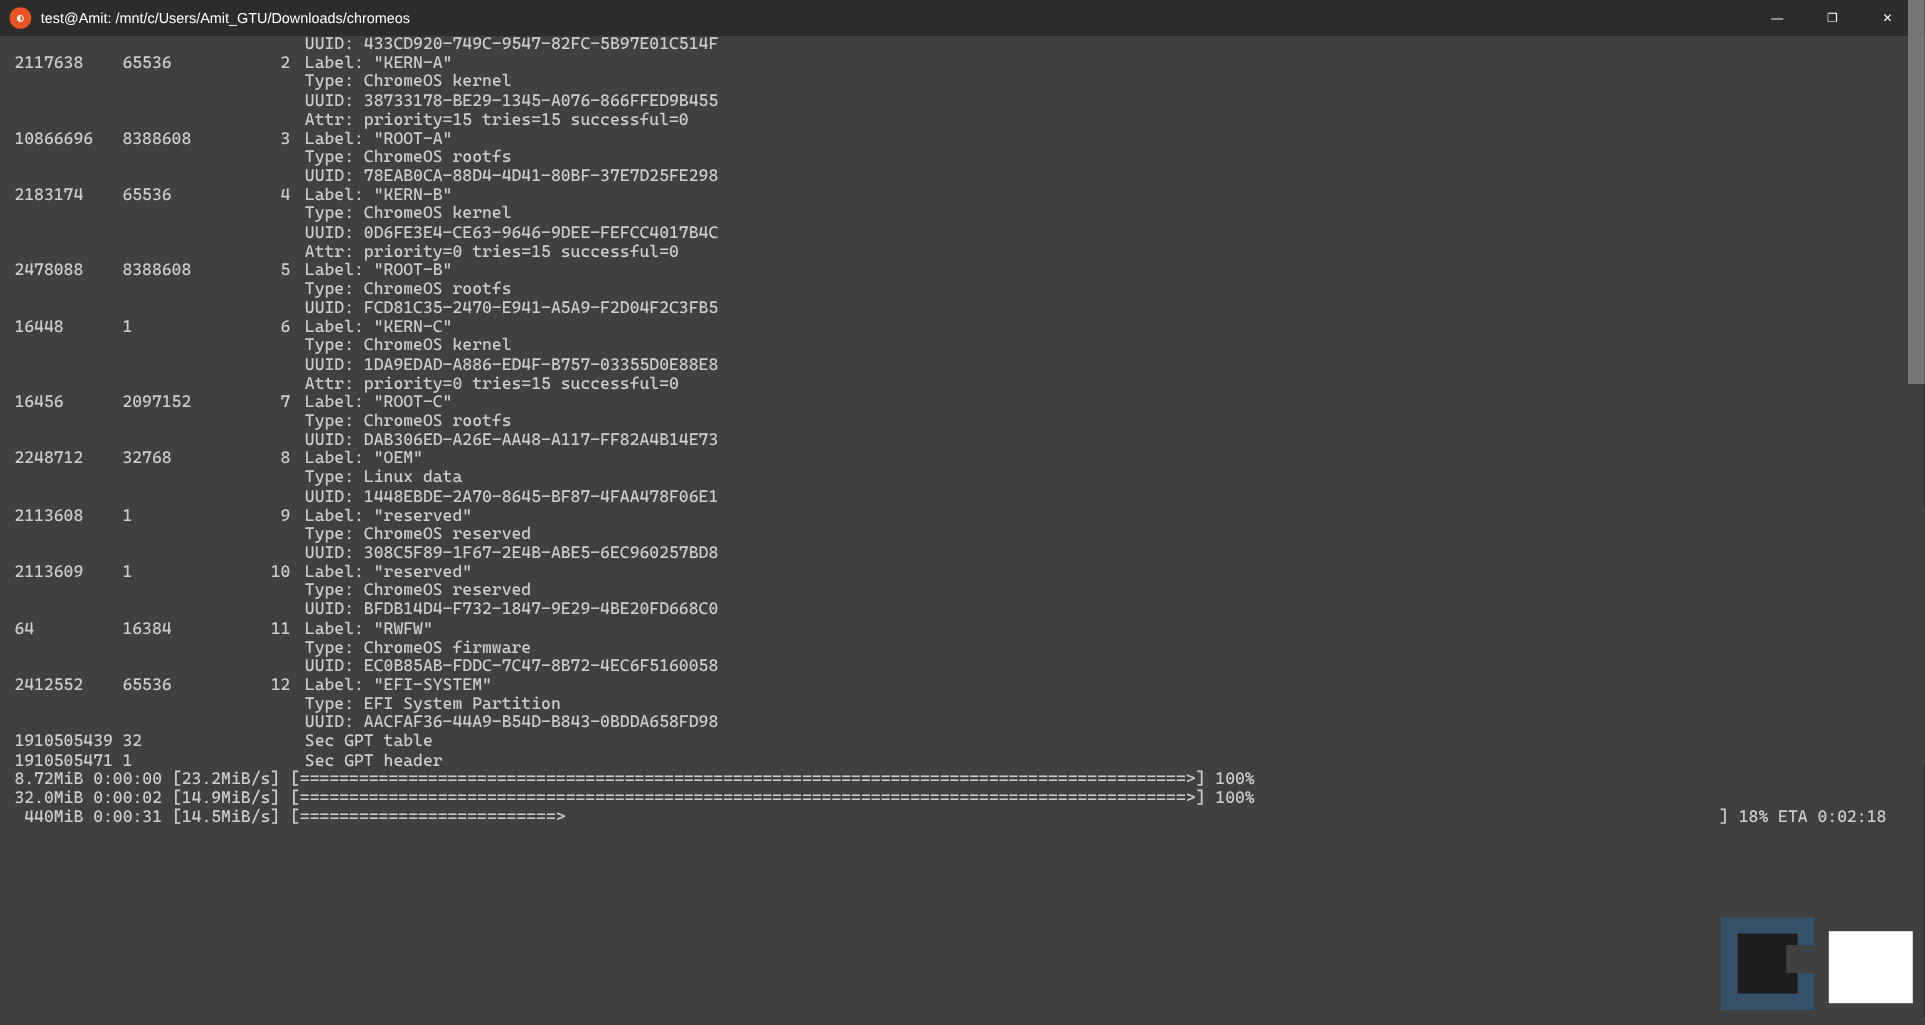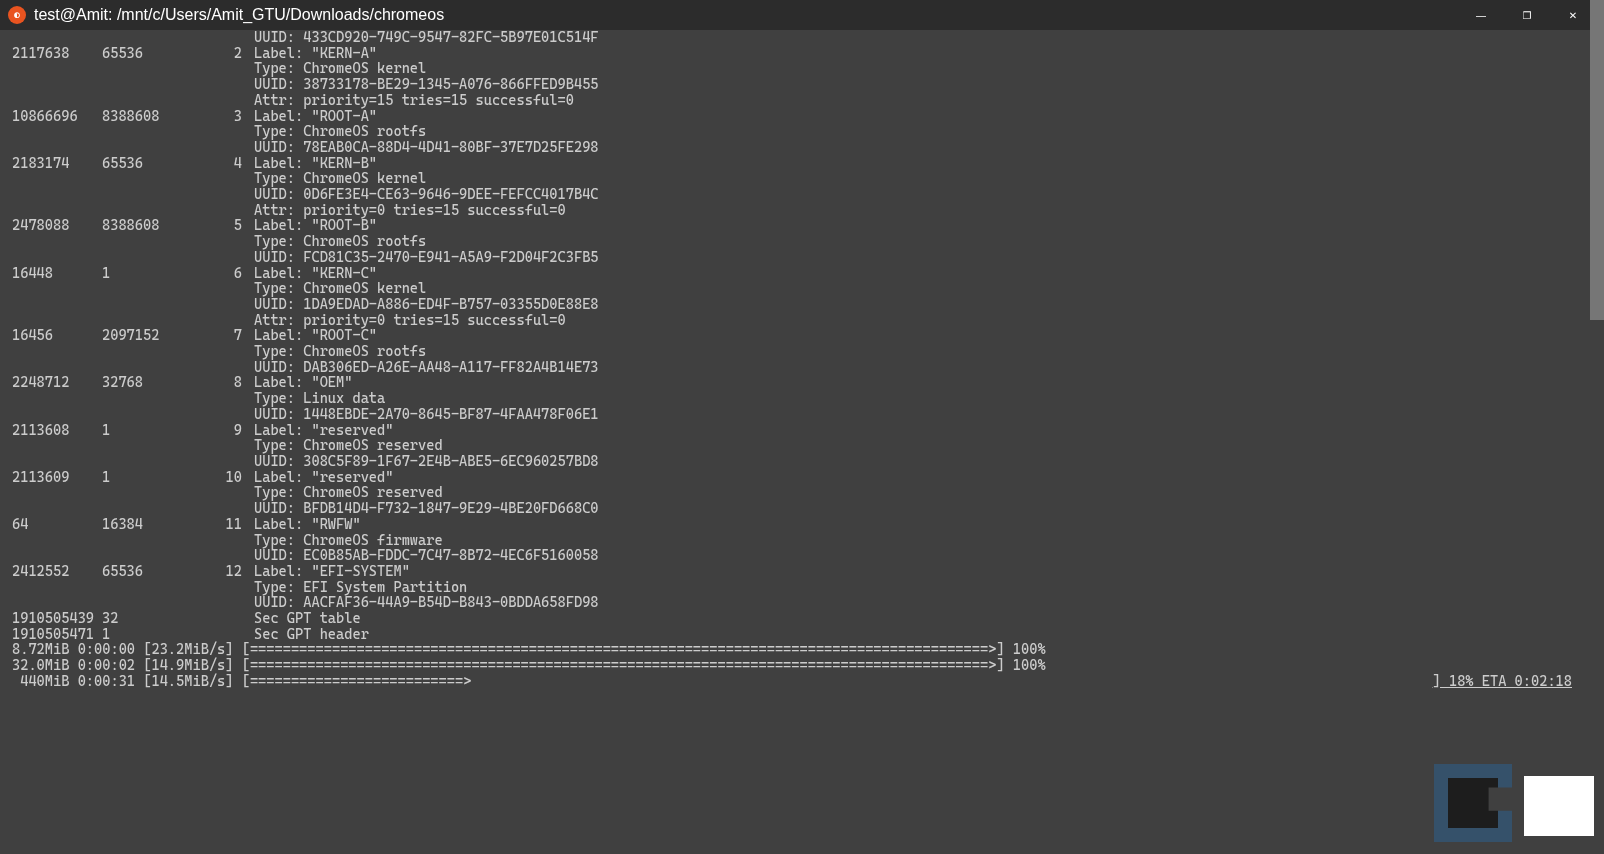--- a/index.html
+++ b/index.html
@@ -29,21 +29,21 @@
     display: flex;
     align-items: center;
     justify-content: center;
     font-size: 11px;
     color: #fff;
     margin-right: 8px;
   }
   .titlebar-title {
     color: #ffffff;
     font-family: 'Segoe UI', sans-serif;
-    font-size: 16px;
+    font-size: 12px;
     flex: 1;
   }
   .win-controls {
     display: flex;
     gap: 0;
   }
   .win-btn {
     width: 46px;
     height: 30px;
     display: flex;
@@ -84,21 +84,21 @@
     display: flex;
   }
   .col-start { width: 90px; text-align: left; display: inline-block; }
   .col-size  { width: 90px; text-align: left; display: inline-block; }
   .col-num   { width: 50px; text-align: right; display: inline-block; }
   .col-gap   { width: 12px; display: inline-block; }
   .col-detail{ display: inline-block; }
   .progress-line { display: flex; }
   .progress-prefix { display: inline-block; }
   .progress-bar { display: inline-block; }
-  .progress-suffix-right { position: absolute; right: 24px; text-decoration: underline; }
+  .progress-suffix-right { position: absolute; right: 24px; }
   .logo-area {
     position: absolute;
     bottom: 6px;
     right: 10px;
     width: 160px;
     height: 84px;
     pointer-events: none;
   }
   .logo-g {
     position: absolute;

